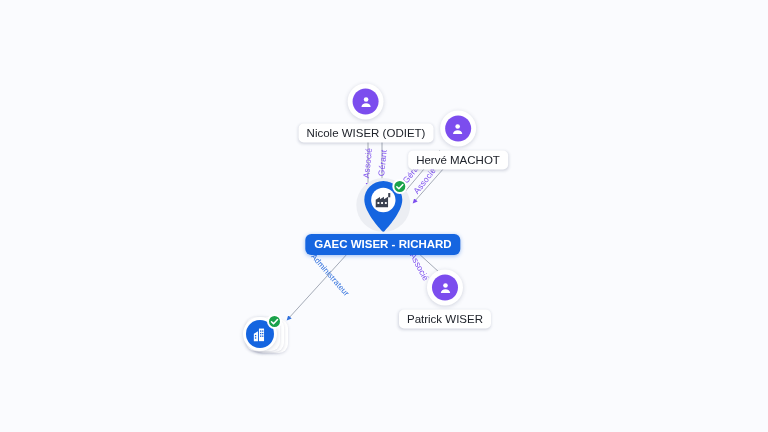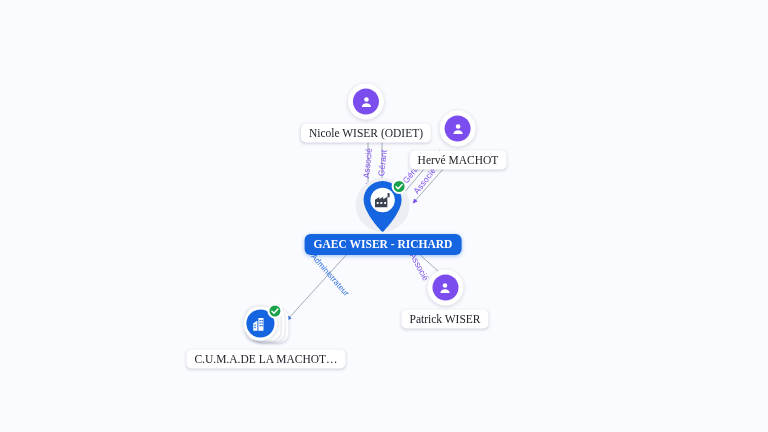--- a/index.html
+++ b/index.html
@@ -122,21 +122,20 @@
   .label-chip {
     margin-top: 4px;
     padding: 3px 8px 4px 8px;
     border-radius: 5px;
     background: #ffffff;
     color: #20242c;
     font-size: 11.5px;
     line-height: 12px;
     white-space: nowrap;
     box-shadow: 0 1px 3px rgba(40,50,90,.18);
-    font-family: Liberation Serif, serif;
   }
   .label-chip.selected {
     background: #1565e0;
     color: #ffffff;
     font-weight: 600;
     border-radius: 6px;
     padding: 4px 9px 5px 9px;
     font-size: 11.5px;
     box-shadow: 0 1px 4px rgba(21,101,224,.40);
   }
@@ -285,16 +284,15 @@
             <rect x="14.2" y="13.4" width="1.9" height="1.9" fill="#1565e0"></rect>
           </svg>
         </div>
       </div>
       <div class="badge-check" style="left:24px; top:0px;">
         <svg viewBox="0 0 24 24" fill="none" stroke="#ffffff" stroke-width="4" stroke-linecap="round" stroke-linejoin="round">
           <path d="M4 12.6 L9.4 18 L20 6.6"></path>
         </svg>
       </div>
     </div>
-    <div class="label-chip" style="margin-top:2px;">C.U.M.A.DE LA MACHOT…</div>
   </div>
 
 </div>
 
 </body></html>

